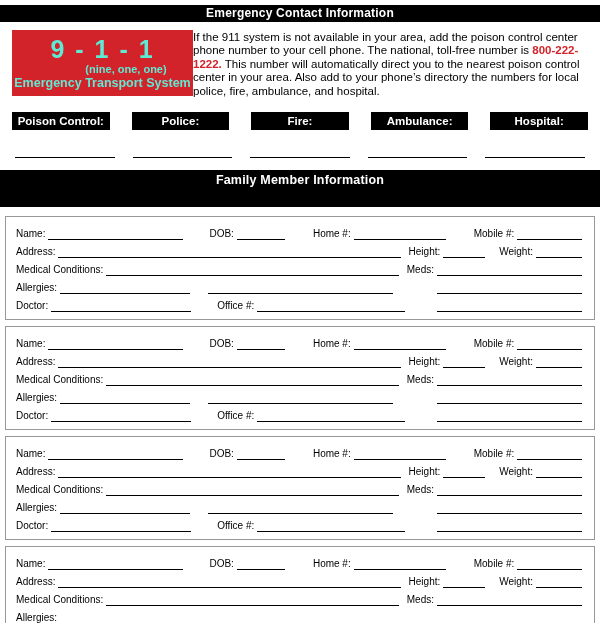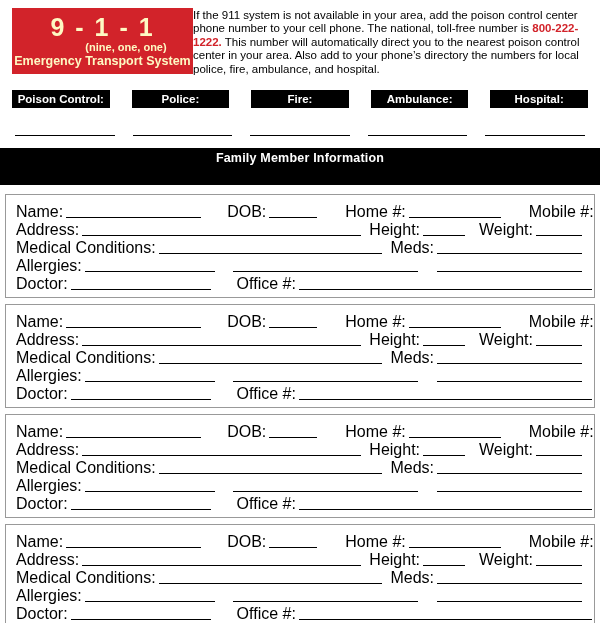--- a/index.html
+++ b/index.html
@@ -11,55 +11,56 @@
   *{margin:0;padding:0;box-sizing:border-box;}
   html,body{background:#fff;}
   body{
     width:600px;height:623px;overflow:hidden;
     font-family:"Liberation Sans", sans-serif;color:#000;
   }
   .bar{background:var(--bar-bg);color:var(--bar-fg);font-weight:bold;text-align:center;}
   .top-bar{margin-top:5px;height:17px;line-height:17px;font-size:12px;letter-spacing:.2px;}
   .intro{display:flex;margin:8px 12px 0 12px;}
   .badge-911{
-    width:181px;height:66px;flex:none;background:var(--red);color:#fef9c3;
+    width:181px;height:66px;flex:none;background:var(--red);color:#5eead4;
     text-align:center;font-weight:bold;padding-top:6px;
   }
   .badge-number{font-size:25px;line-height:27px;letter-spacing:2px;}
   .badge-words{font-size:11px;line-height:13px;padding-left:47px;}
   .badge-caption{font-size:12.5px;line-height:15px;}
   .intro-text{font-size:11.5px;line-height:13.4px;margin-top:1px;}
   .phone{color:var(--red);font-weight:bold;}
   .contacts-row{display:flex;gap:22px;margin:14px 12px 0 12px;}
   .contact-label{
     flex:1;background:var(--bar-bg);color:var(--bar-fg);font-weight:bold;
     font-size:11.5px;text-align:center;height:18px;line-height:18px;
   }
   .contacts-lines{display:flex;gap:12px;margin:26px 12px 0 12px;}
   .contact-line{flex:1;height:2px;border-bottom:1.5px solid #000;margin:0 3px;}
   .family-bar{margin-top:12px;height:37px;line-height:20px;font-size:12.5px;letter-spacing:.2px;}
   .members{margin:9px 5px 0 5px;}
   .member-box{border:1px solid var(--card-border);padding:5px 12px 7px 10px;margin-bottom:6px;background:#fff;}
-  .row{display:flex;align-items:flex-end;height:18px;font-size:16px;}
+  .row{display:flex;align-items:flex-end;height:18px;font-size:10px;}
   .lbl{white-space:nowrap;line-height:13px;margin-right:3px;}
   .line{border-bottom:1px solid #000;height:4px;display:block;flex:none;}
   .grow{flex:1 1 auto;}
   .mla{margin-left:auto;}
   .ml8{margin-left:8px;}.ml12{margin-left:26px;}
   .ml14{margin-left:14px;}.ml16{margin-left:28px;}.ml18{margin-left:18px;}
   .w-name{width:135px;}.w-dob{width:48px;}.w-home{width:92px;}
   .w-height{width:42px;}.w-weight{width:46px;}
   .w-right{width:145px;}.w-allergy{width:130px;}.w-mid{width:185px;}
   .w-doctor{width:140px;}.w-office{width:148px;}
 </style>
 </head>
 <body>
 
 <div class="page">
 
+  <div class="bar top-bar">Emergency Contact Information</div>
 
   <div class="intro">
     <div class="badge-911">
       <div class="badge-number">9 - 1 - 1</div>
       <div class="badge-words">(nine, one, one)</div>
       <div class="badge-caption">Emergency Transport System</div>
     </div>
     <p class="intro-text"><span>If the 911 system is not available in your area, add the poison control center phone number to your cell phone. The national, toll-free number is </span><span class="phone">800-222-1222.</span><span> This number will automatically direct you to the nearest poison control center in your area. Also add to your phone’s directory the numbers for local police, fire, ambulance, and hospital.</span></p>
   </div>
 

